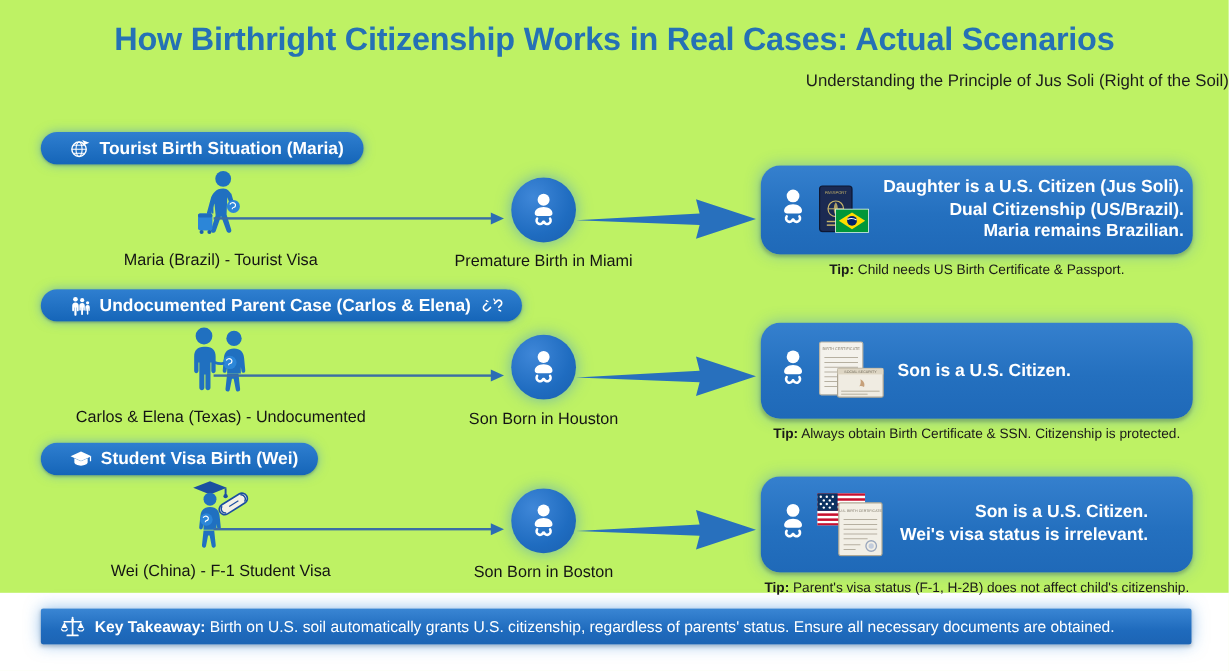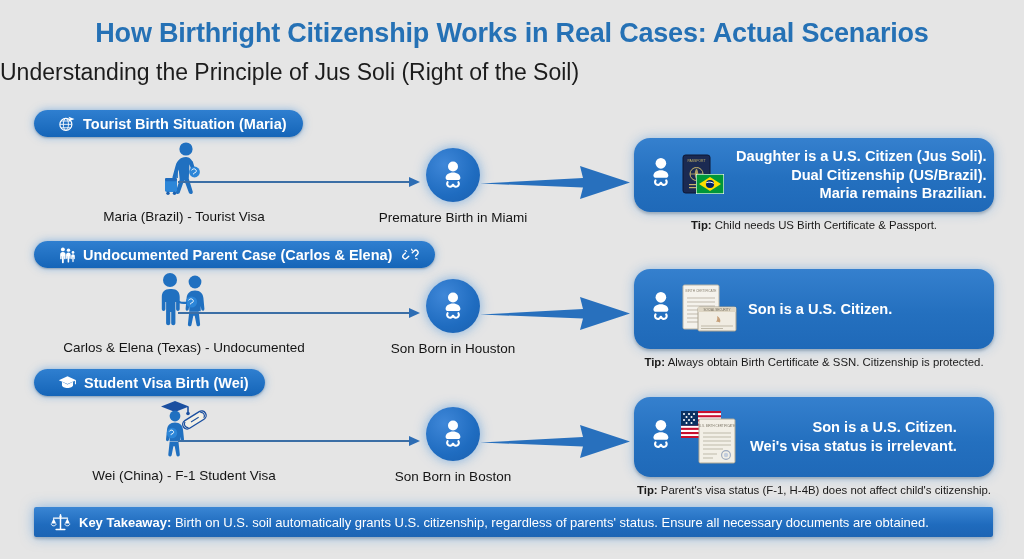--- a/index.html
+++ b/index.html
@@ -2,33 +2,33 @@
 <html><head>
 <meta charset="utf-8">
 <style>
   * { box-sizing: border-box; margin: 0; padding: 0; }
   html, body {
     width: 1024px; height: 559px;
     background: #ffffff;
     font-family: "Liberation Sans", sans-serif;
     overflow: hidden;
   }
-  .page { position: relative; width: 1024px; height: 559px; background: #e5e5e5; }
+  .page { position: relative; width: 1024px; height: 494px; background: #bef264; }
 
   
   .title {
     position: absolute; left: 0; top: 18px; width: 1024px;
     text-align: center;
     font-size: 27px; font-weight: bold; letter-spacing: -0.2px;
     color: #2571b5;
   }
   .subtitle {
     position: absolute; left: 0; top: 59px; width: 1024px;
-    text-align: left;
-    font-size: 23px; color: #1c1c1c;
+    text-align: right;
+    font-size: 14px; color: #1c1c1c;
   }
 
   
   .row { position: absolute; left: 0; width: 1024px; }
   .row-1 { top: 110px; }
   .row-2 { top: 241px; }
   .row-3 { top: 369px; }
 
   
   .badge {
@@ -418,21 +418,21 @@
             </svg>
           </span>
         </div>
         <div class="lines">
           <div>Son is a U.S. Citizen.</div>
           <div>Wei's visa status is irrelevant.</div>
         </div>
       </div>
       <div class="tip">
         <b>Tip:</b>
-        <span>Parent's visa status (F-1, H-4B) does not affect child's citizenship.</span>
+        <span>Parent's visa status (F-1, H-2B) does not affect child's citizenship.</span>
       </div>
     </div>
   </div>
 
   <div class="footer">
     <span style="display:inline-flex;align-items:center;">
       <svg width="21" height="21" viewBox="0 0 24 24">
         <path d="M12 3v16M7 20h10" stroke="#fff" stroke-width="1.7" stroke-linecap="round"></path>
         <path d="M4 7h16" stroke="#fff" stroke-width="1.5" stroke-linecap="round"></path>
         <circle cx="12" cy="5.4" r="1.3" fill="#fff"></circle>

